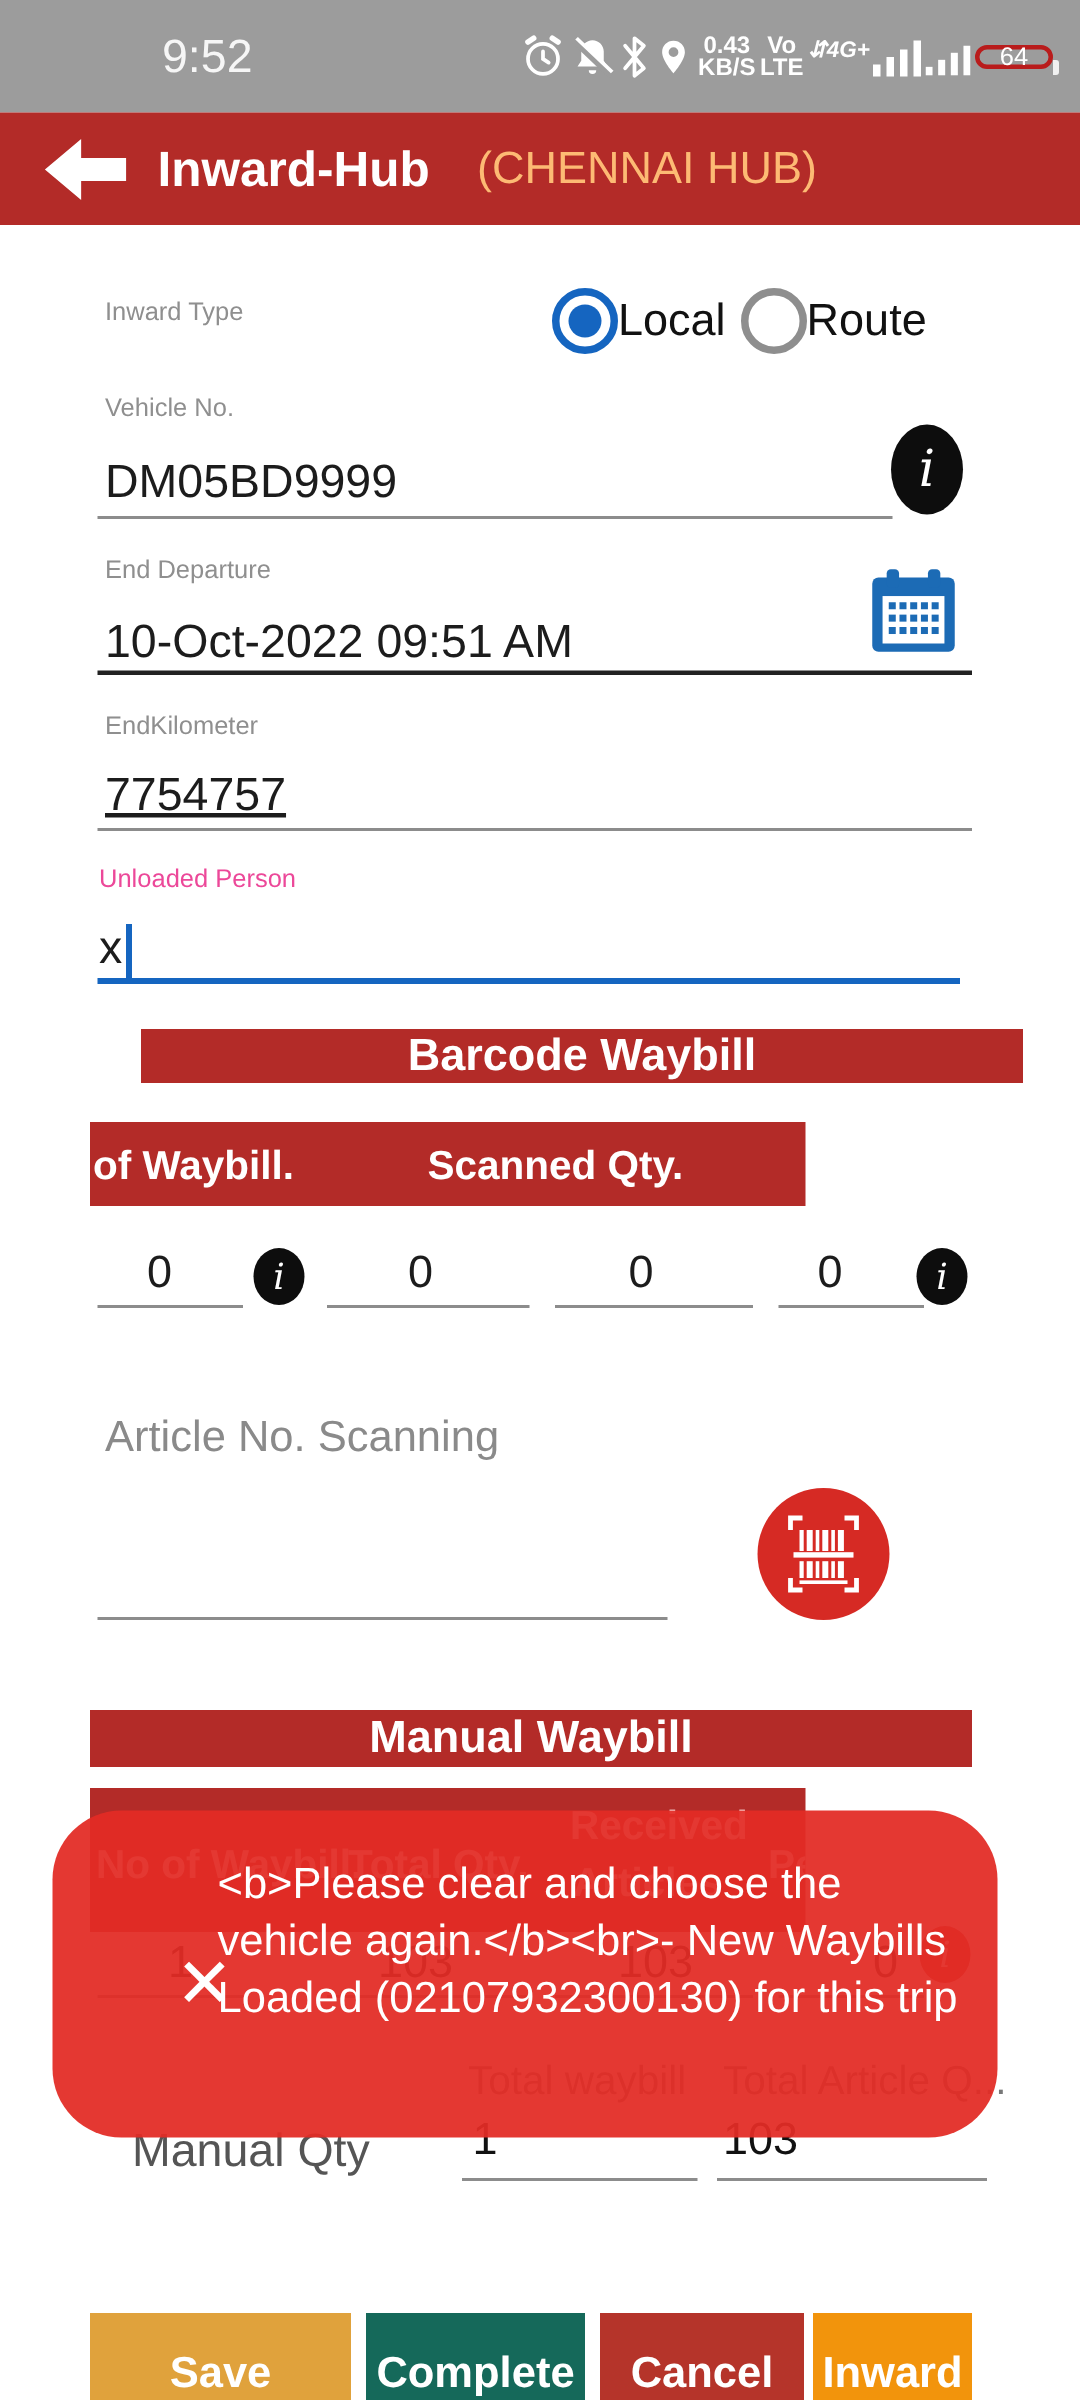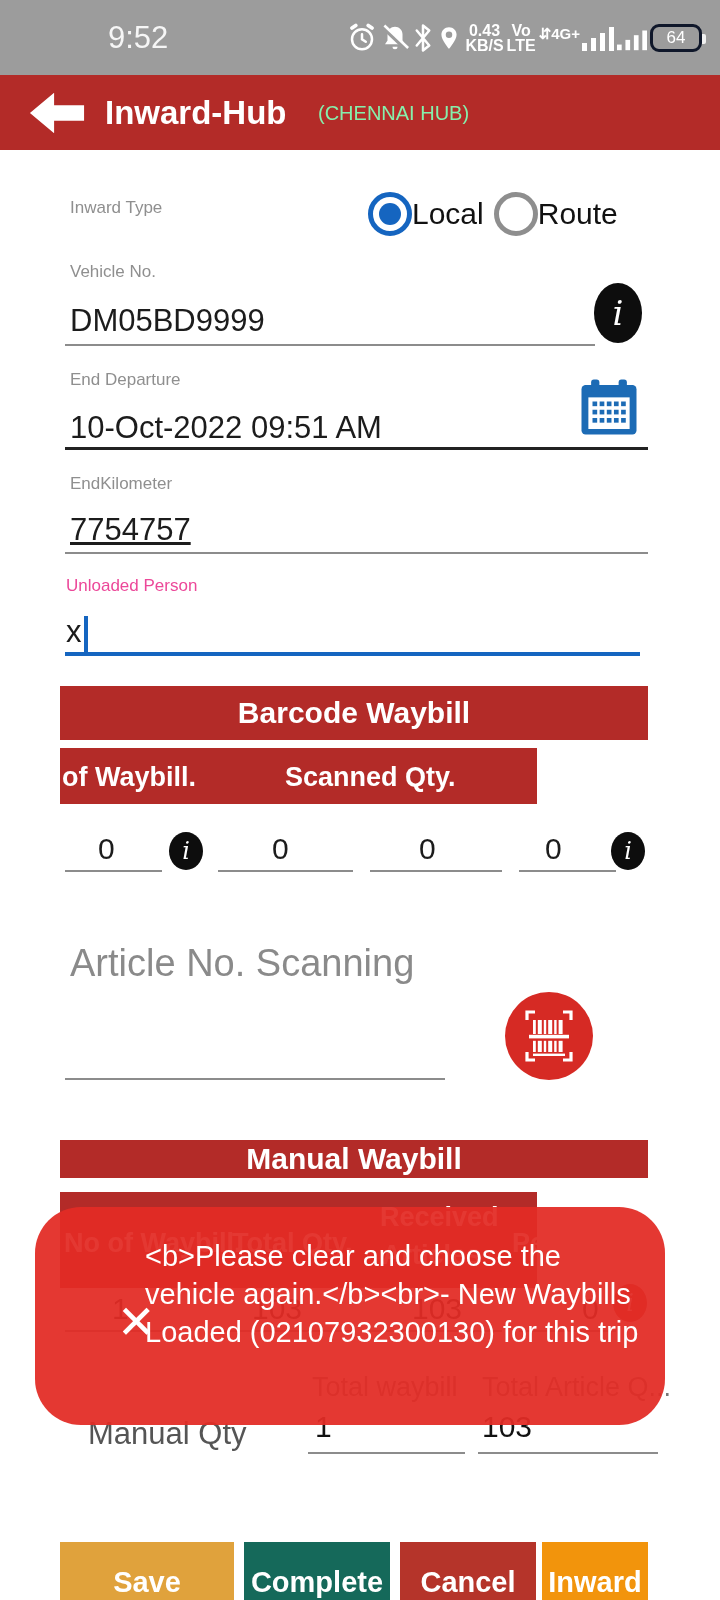--- a/index.html
+++ b/index.html
@@ -8,35 +8,35 @@
   .screen { position:relative; width:720px; height:1600px; background:#fff; overflow:hidden; }
 
   
   .statusbar { position:absolute; left:0; top:0; width:720px; height:75px; background:#9c9c9c;
                display:flex; align-items:center; color:#f4f4f4; }
   .sb-time { position:absolute; left:108px; top:50%; transform:translateY(-50%); font-size:31px; color:#f6f6f6; }
   .sb-icons { position:absolute; right:18px; top:0; height:75px; display:flex; align-items:center; gap:3px; }
   .sb-icons svg { display:block; }
   .sb-mini { display:flex; flex-direction:column; align-items:center; justify-content:center;
              font-weight:bold; font-size:16px; line-height:15px; color:#fff; letter-spacing:0; }
-  .battery { width:52px; height:28px; border:3px solid #0f172a; border-radius:9px; display:flex;
+  .battery { width:52px; height:16px; border:3px solid #b91c1c; border-radius:9px; display:flex;
              align-items:center; justify-content:center; font-size:17px; color:#fff; position:relative; }
   .battery:after { content:""; position:absolute; right:-7px; top:7px; width:4px; height:10px;
                    background:#f0f0f0; border-radius:0 2px 2px 0; }
-  .net-cluster { display:flex; align-items:flex-end; gap:2px; }
+  .net-cluster { display:flex; align-items:flex-end; gap:2px;font-style:italic; }
   .net-label { font-size:15px; font-weight:bold; color:#fff; line-height:14px; margin-bottom:12px; }
 
   
   .appbar { position:absolute; left:0; top:75px; width:720px; height:75px; background:#b32b28;
             display:flex; align-items:center; }
   .back-btn { position:absolute; left:28px; top:50%; transform:translateY(-50%); width:58px; height:44px; }
   .appbar-title { position:absolute; left:105px; top:50%; transform:translateY(-50%);
                   color:#fff; font-size:33px; font-weight:bold; }
   .appbar-sub { position:absolute; left:318px; top:50%; transform:translateY(-50%);
-                color:#86efac; font-size:20px; }
+                color:#fdba74; font-size:30px; }
 
   
   .lbl { position:absolute; font-size:17px; color:#8f8f8f; }
   .val { position:absolute; font-size:31px; color:#1c1c1c; }
   .uline { position:absolute; height:2px; background:#8c8c8c; }
 
   
   .radio-row { position:absolute; left:368px; top:192px; display:flex; align-items:center; }
   .radio-outer { width:44px; height:44px; border-radius:50%; border:5px solid #1565c0;
                  display:flex; align-items:center; justify-content:center; background:#fff; }
@@ -206,40 +206,40 @@
   </span>
 
   <span class="lbl" style="left:70px; top:474px;text-align:right;">EndKilometer</span>
   <span class="val" style="left:70px; top:512px;text-decoration:underline;">7754757</span>
   <div class="uline" style="left:65px; top:552px; width:583px;"></div>
 
   <span class="lbl blue-lbl" style="left:66px; top:576px;">Unloaded Person</span>
   <span class="val" style="left:66px; top:614px;"><span>x</span><span class="cursor"></span></span>
   <div class="uline" style="left:65px; top:652px; width:575px; height:4px; background:#1565c0;"></div>
 
-  <div class="banner" style="top:686px; height:54px;">
+  <div class="banner" style="top:686px; height:36px;margin-left:34px;">
     <span>Barcode Waybill</span>
   </div>
   <div class="band" style="top:748px; height:56px;">
     <span class="h" style="left:2px; top:14px;">of Waybill.</span>
     <span class="h" style="left:225px; top:14px;">Scanned Qty.</span>
     <span class="h" style="left:480px; top:14px;">Pending Q</span>
   </div>
   <span class="ghost-val" style="left:98px; top:832px; color:#1c1c1c;">0</span>
   <div class="uline" style="left:65px; top:870px; width:97px;"></div>
   <span class="info-sm" style="left:169px; top:832px;">i</span>
   <span class="ghost-val" style="left:272px; top:832px; color:#1c1c1c;">0</span>
   <div class="uline" style="left:218px; top:870px; width:135px;"></div>
   <span class="ghost-val" style="left:419px; top:832px; color:#1c1c1c;">0</span>
   <div class="uline" style="left:370px; top:870px; width:132px;"></div>
   <span class="ghost-val" style="left:545px; top:832px; color:#1c1c1c;">0</span>
   <div class="uline" style="left:519px; top:870px; width:97px;"></div>
   <span class="info-sm" style="left:611px; top:832px;">i</span>
 
-  <span class="lbl" style="left:70px; top:942px; font-size:38px; color:#8a8a8a;">Article No. Scanning</span>
+  <span class="lbl" style="left:70px; top:942px; font-size:29px; color:#8a8a8a;">Article No. Scanning</span>
   <div class="uline" style="left:65px; top:1078px; width:380px;"></div>
   <span class="scan-btn">
     <svg width="56" height="56" viewBox="0 0 28 28">
       <g stroke="#fff" stroke-width="1.6" fill="none">
         <path d="M3 2 h-0 M3 6 V2 H7"></path>
           <path d="M21 2 h4 v4"></path>
           <path d="M3 22 v4 h4"></path>
           <path d="M21 26 h4 v-4"></path>
       </g>
       <g fill="#fff">

